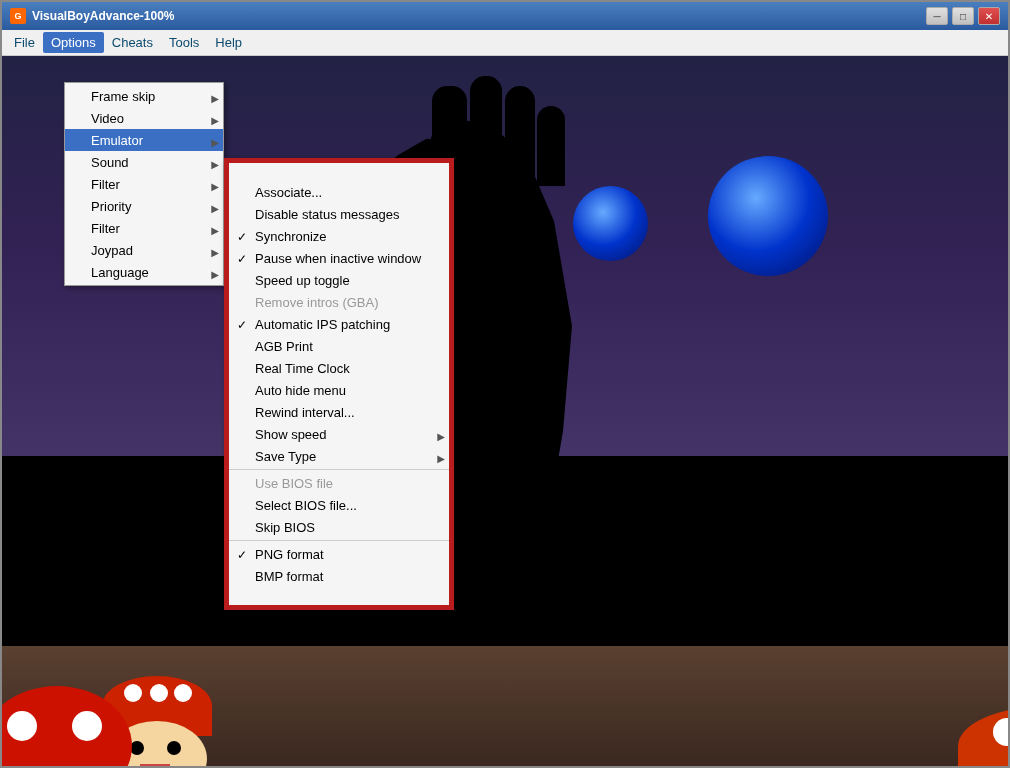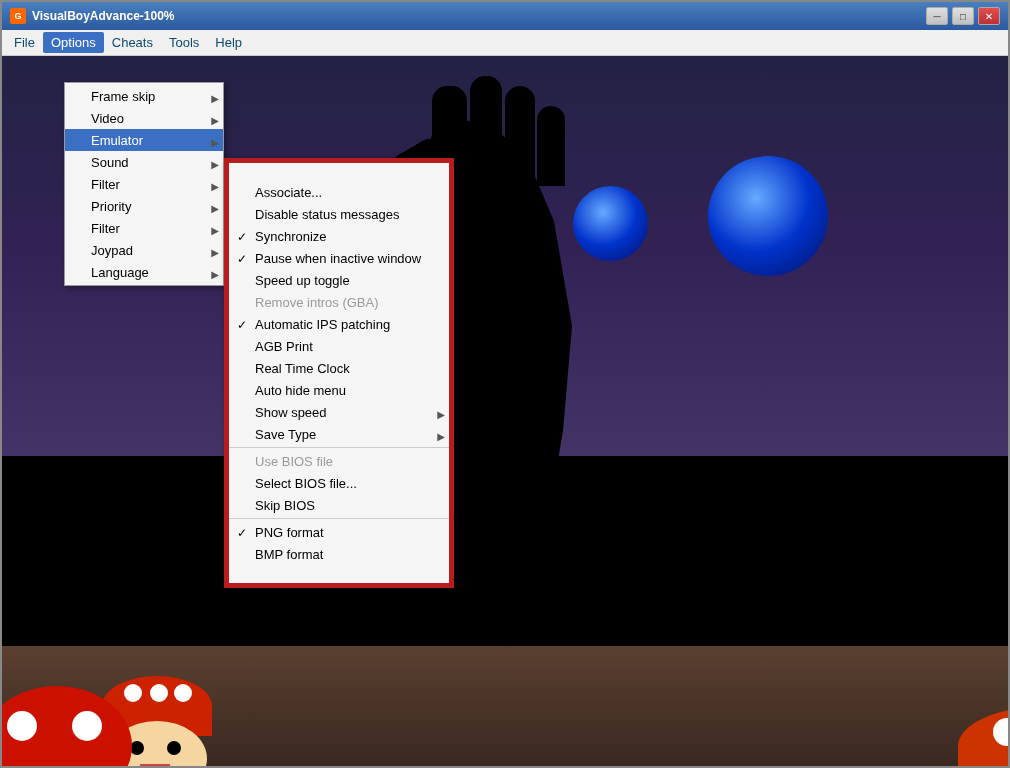--- a/index.html
+++ b/index.html
@@ -366,20 +366,24 @@
         <div class="menu-entry">
           <span class="checkmark"></span>
           <span class="menu-label">Real Time Clock</span>
         </div>
         <div class="menu-entry">
           <span class="checkmark"></span>
           <span class="menu-label">Auto hide menu</span>
         </div>
         <div class="menu-entry">
           <span class="checkmark"></span>
+          <span class="menu-label">Rewind interval...</span>
+        </div>
+        <div class="menu-entry">
+          <span class="checkmark"></span>
           <span class="menu-label">Show speed</span>
           <span class="arrow">▶</span>
         </div>
         <div class="menu-entry">
           <span class="checkmark"></span>
           <span class="menu-label">Save Type</span>
           <span class="arrow">▶</span>
         </div>
         <div class="menu-separator"></div>
         <div class="menu-entry disabled">

